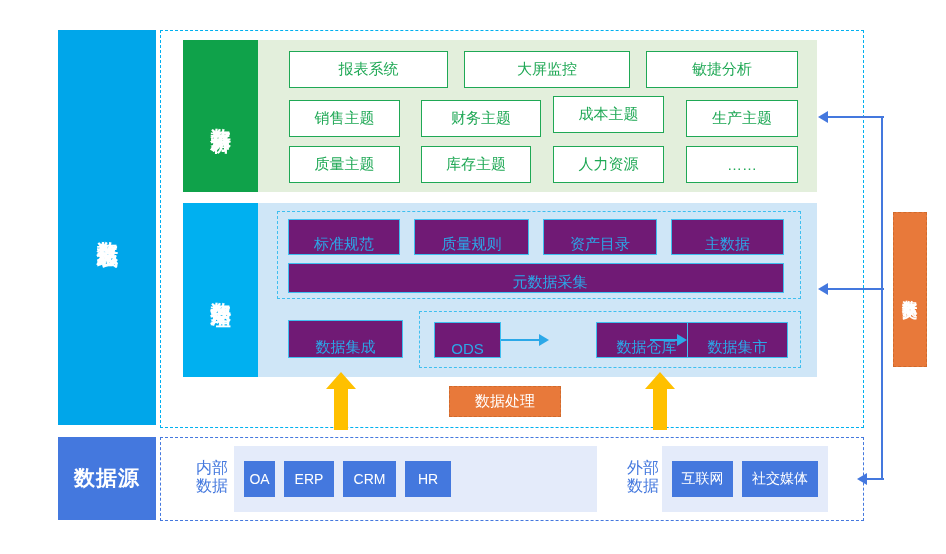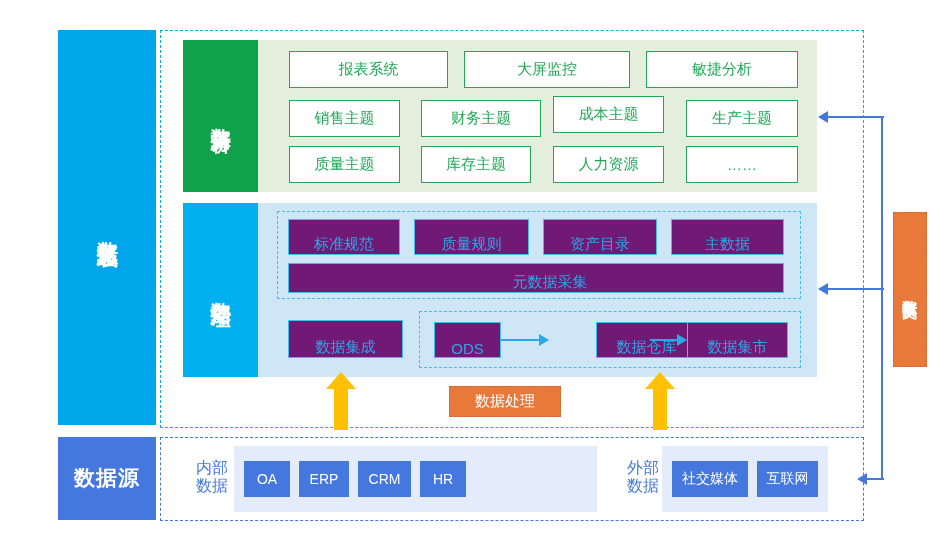--- a/index.html
+++ b/index.html
@@ -187,44 +187,44 @@
   <svg class="up-arrow" viewBox="0 0 30 58">
     <polygon points="15,0 30,17 22,17 22,58 8,58 8,17 0,17" fill="#FFC000"></polygon>
   </svg>
 </div>
 
 <div class="abs group-label" style="left:172px;top:459px;width:56px;">
   <div>内部</div>
   <div>数据</div>
 </div>
 <div class="abs group-tray" style="left:234px;top:446px;width:363px;height:66px;">
-  <div class="src-chip" style="width:46px;">
+  <div class="src-chip" style="width:31px;">
     <span>OA</span>
   </div>
   <div class="src-chip" style="width:50px;">
     <span>ERP</span>
   </div>
   <div class="src-chip" style="width:53px;">
     <span>CRM</span>
   </div>
   <div class="src-chip" style="width:46px;">
     <span>HR</span>
   </div>
 </div>
 
 <div class="abs group-label" style="left:603px;top:459px;width:56px;">
   <div>外部</div>
   <div>数据</div>
 </div>
 <div class="abs group-tray" style="left:662px;top:446px;width:166px;height:66px;">
+  <div class="src-chip" style="width:61px;">
+    <span>互联网</span>
+  </div>
   <div class="src-chip" style="width:76px;">
     <span>社交媒体</span>
-  </div>
-  <div class="src-chip" style="width:61px;">
-    <span>互联网</span>
   </div>
 </div>
 
 <div class="abs conn-v" style="left:881px;top:117px;height:363px;"></div>
 
 <div class="abs" style="left:818px;top:109px;">
   <svg width="66" height="17" viewBox="0 0 66 17">
     <line x1="10" y1="8" x2="66" y2="8" stroke="#4478DE" stroke-width="2"></line>
     <polygon points="10,2 0,8 10,14" fill="#4478DE"></polygon>
   </svg>

